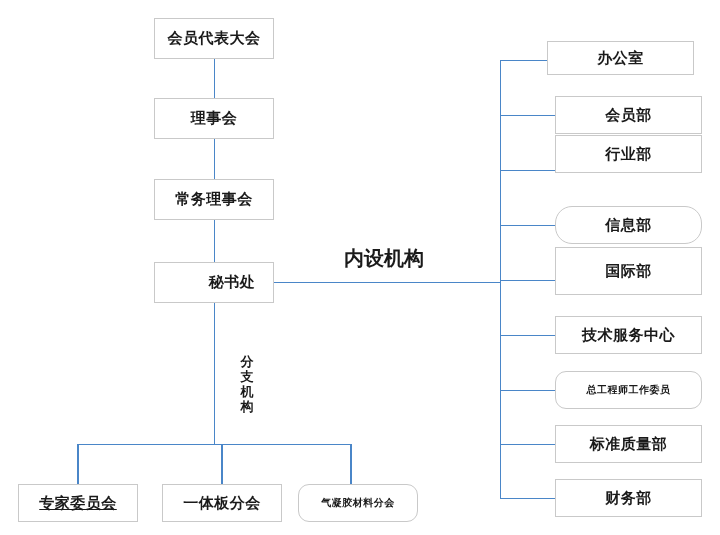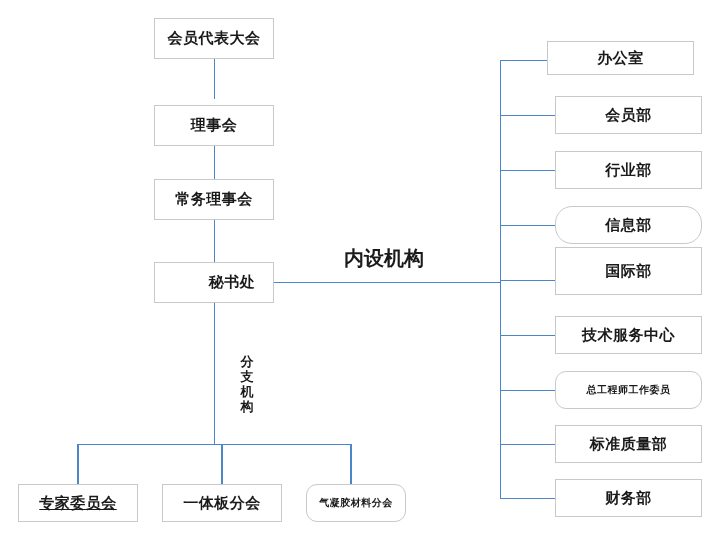--- a/index.html
+++ b/index.html
@@ -75,21 +75,21 @@
 <body>
 
 <div id="chart-root">
 
   <div class="conn conn-v" style="left:213.5px; top:59px; height:40px;"></div>
   <div class="conn conn-v" style="left:213.5px; top:139px; height:40px;"></div>
   <div class="conn conn-v" style="left:213.5px; top:219px; height:43px;"></div>
 
   <div class="node-box" style="left:154px; top:18px; width:120px; height:41px;">会员代表大会</div>
 
-  <div class="node-box" style="left:154px; top:98px; width:120px; height:41px;margin-top:7px;">理事会</div>
+  <div class="node-box" style="left:154px; top:98px; width:120px; height:41px;">理事会</div>
 
   <div class="node-box" style="left:154px; top:179px; width:120px; height:41px;">常务理事会</div>
 
   <div class="node-box" style="left:154px; top:262px; width:120px; height:41px;padding-left:36px;">秘书处</div>
 
   <div class="conn conn-h" style="left:274px; top:281.5px; width:227px;"></div>
 
   <div class="conn conn-v" style="left:499.5px; top:60px; height:438px;"></div>
 
   <div class="side-label" style="left:344px; top:245px;">内设机构</div>
@@ -101,21 +101,21 @@
   <div class="conn conn-h" style="left:500px; top:279.5px; width:55px;"></div>
   <div class="conn conn-h" style="left:500px; top:334.5px; width:55px;"></div>
   <div class="conn conn-h" style="left:500px; top:389.5px; width:55px;"></div>
   <div class="conn conn-h" style="left:500px; top:443.5px; width:55px;"></div>
   <div class="conn conn-h" style="left:500px; top:497.5px; width:55px;"></div>
 
   <div class="node-box" style="left:547px; top:41px; width:147px; height:34px;">办公室</div>
 
   <div class="node-box" style="left:555px; top:96px; width:147px; height:38px;">会员部</div>
 
-  <div class="node-box" style="left:555px; top:151px; width:147px; height:38px;text-align:right;">行业部</div>
+  <div class="node-box" style="left:555px; top:135px; width:147px; height:38px;text-align:right;">行业部</div>
 
   <div class="node-box" style="left:555px; top:206px; width:147px; height:38px;border-radius:17px;">信息部</div>
 
   <div class="node-box" style="left:555px; top:247px; width:147px; height:48px;">国际部</div>
 
   <div class="node-box" style="left:555px; top:316px; width:147px; height:38px;">技术服务中心</div>
 
   <div class="node-box small-text" style="left:555px; top:371px; width:147px; height:38px;">总工程师工作委员</div>
 
   <div class="node-box" style="left:555px; top:425px; width:147px; height:38px;">标准质量部</div>
@@ -129,15 +129,15 @@
   <div class="conn conn-h" style="left:77px; top:443.5px; width:274px;"></div>
 
   <div class="conn conn-v" style="left:77px; top:444px; height:40px;"></div>
   <div class="conn conn-v" style="left:221px; top:444px; height:40px;"></div>
   <div class="conn conn-v" style="left:350px; top:444px; height:40px;"></div>
 
   <div class="node-box" style="left:18px; top:484px; width:120px; height:38px;text-decoration:underline;">专家委员会</div>
 
   <div class="node-box" style="left:162px; top:484px; width:120px; height:38px;">一体板分会</div>
 
-  <div class="node-box small-text" style="left:306px; top:484px; width:100px; height:38px;">气凝胶材料分会</div>
+  <div class="node-box small-text" style="left:298px; top:484px; width:120px; height:38px;">气凝胶材料分会</div>
 
 </div>
 
 </body></html>

